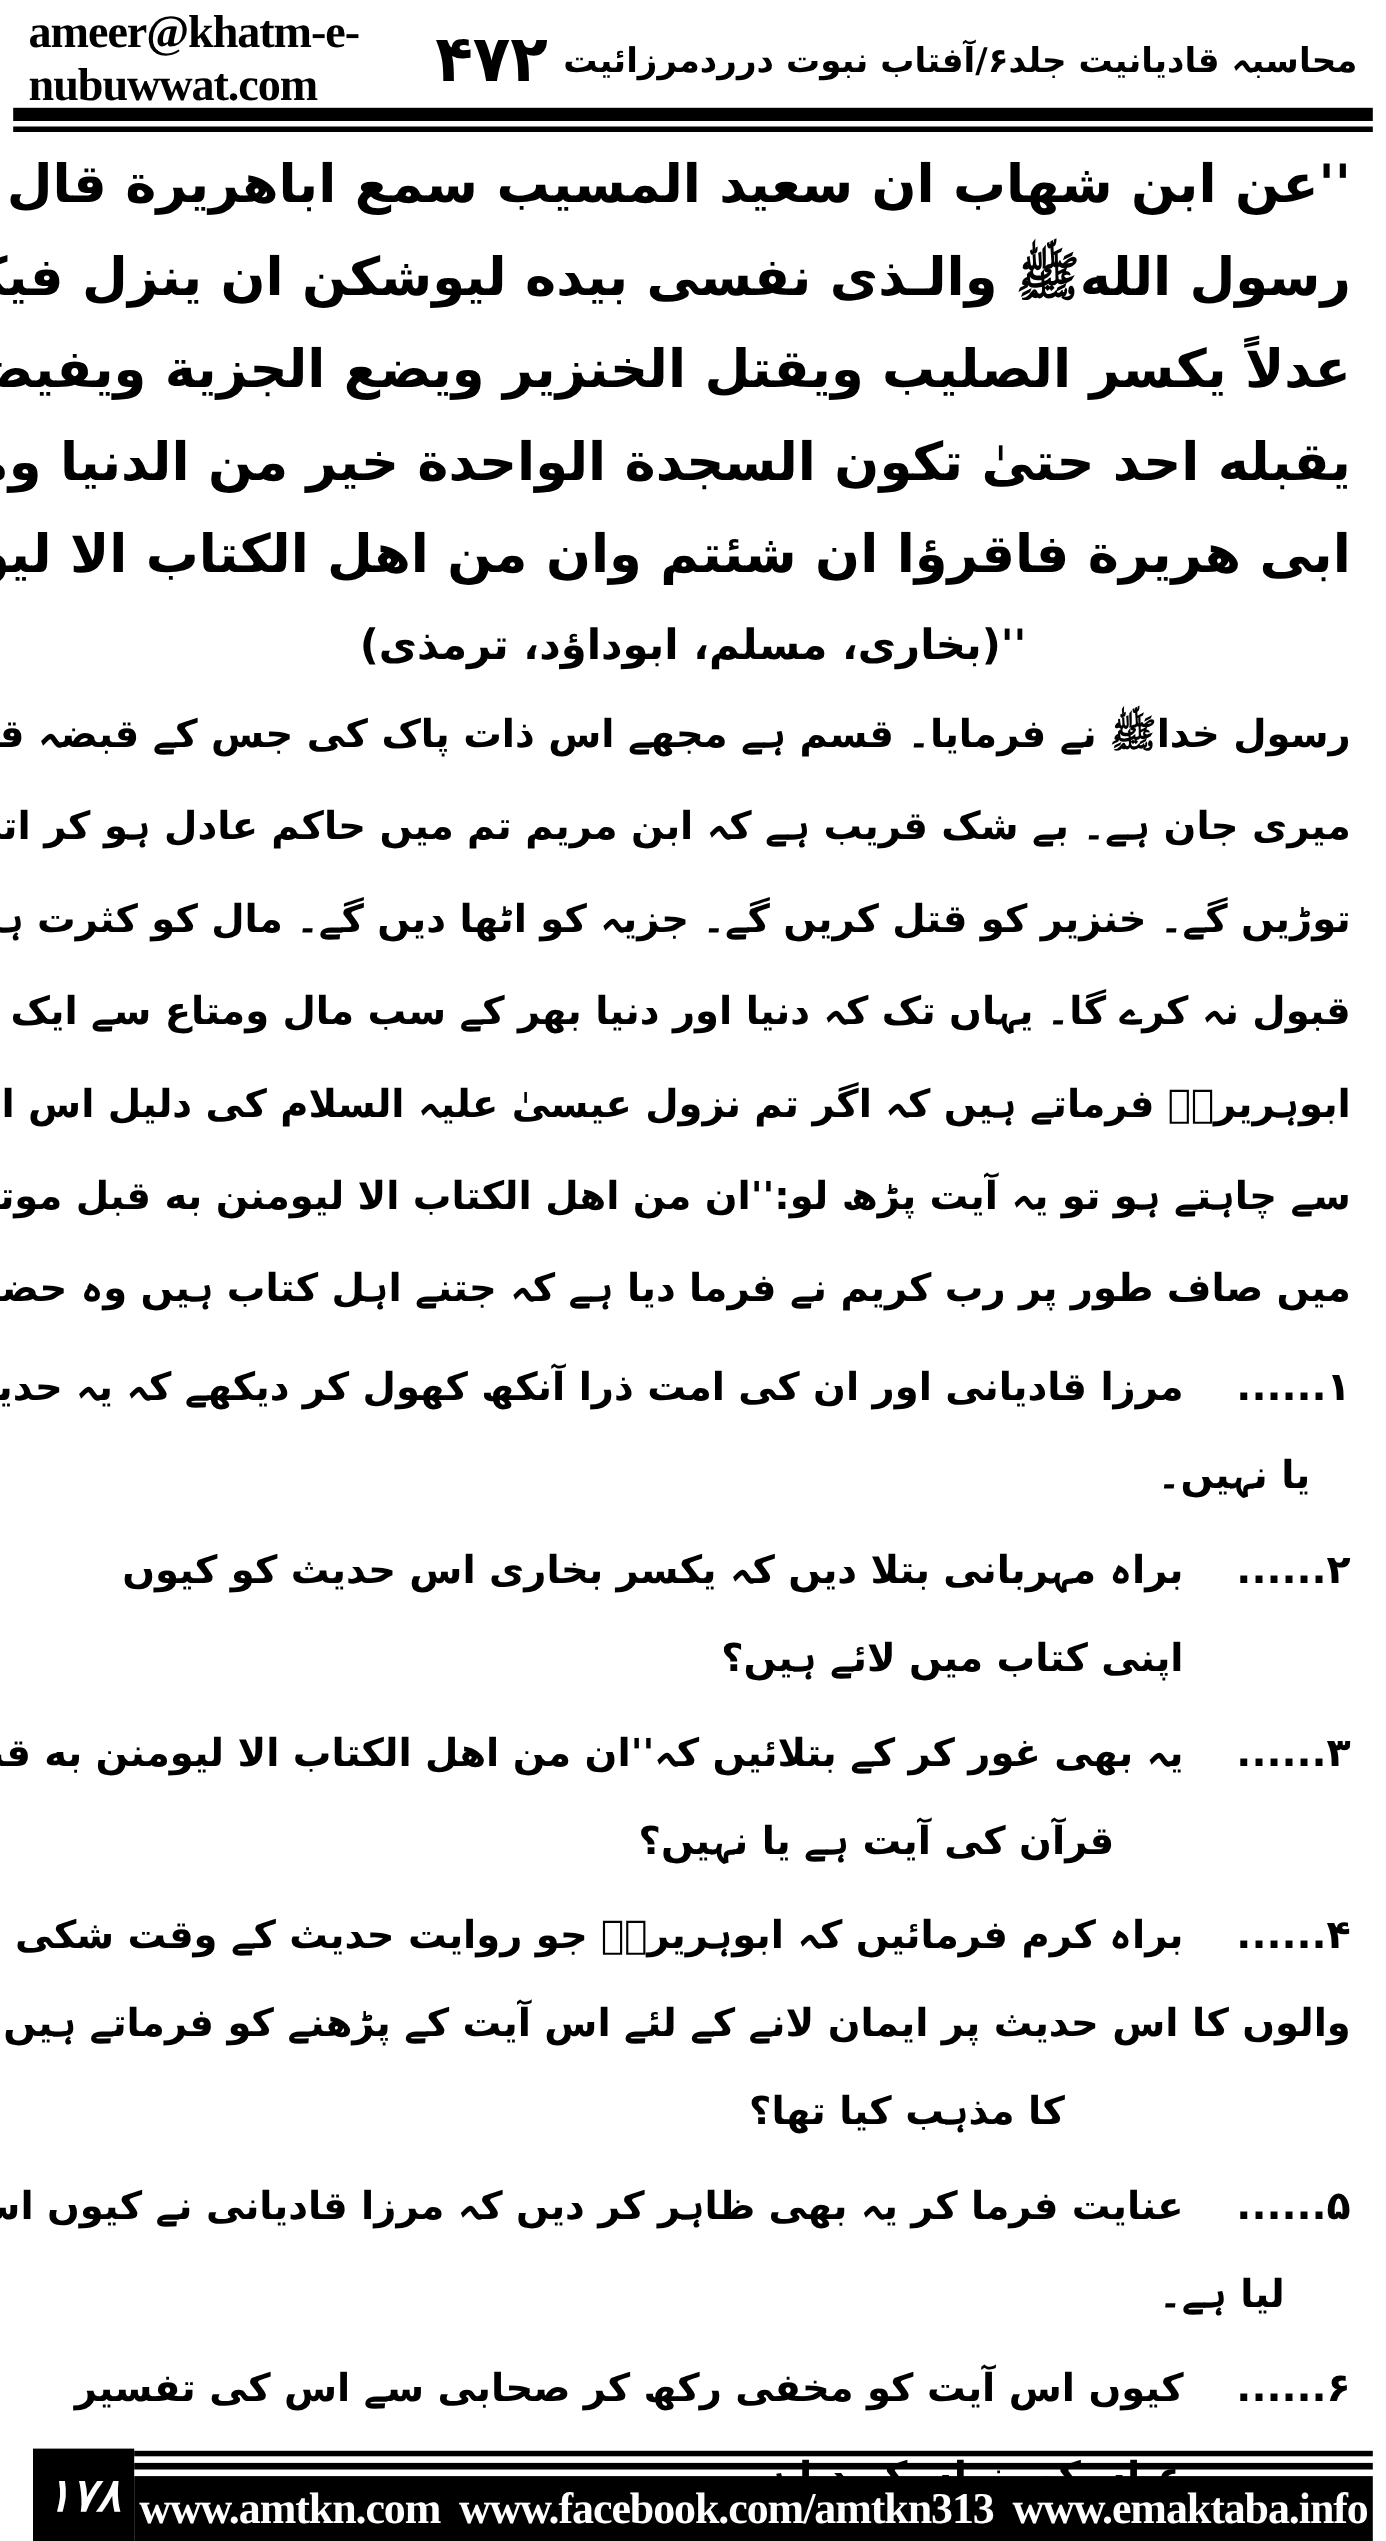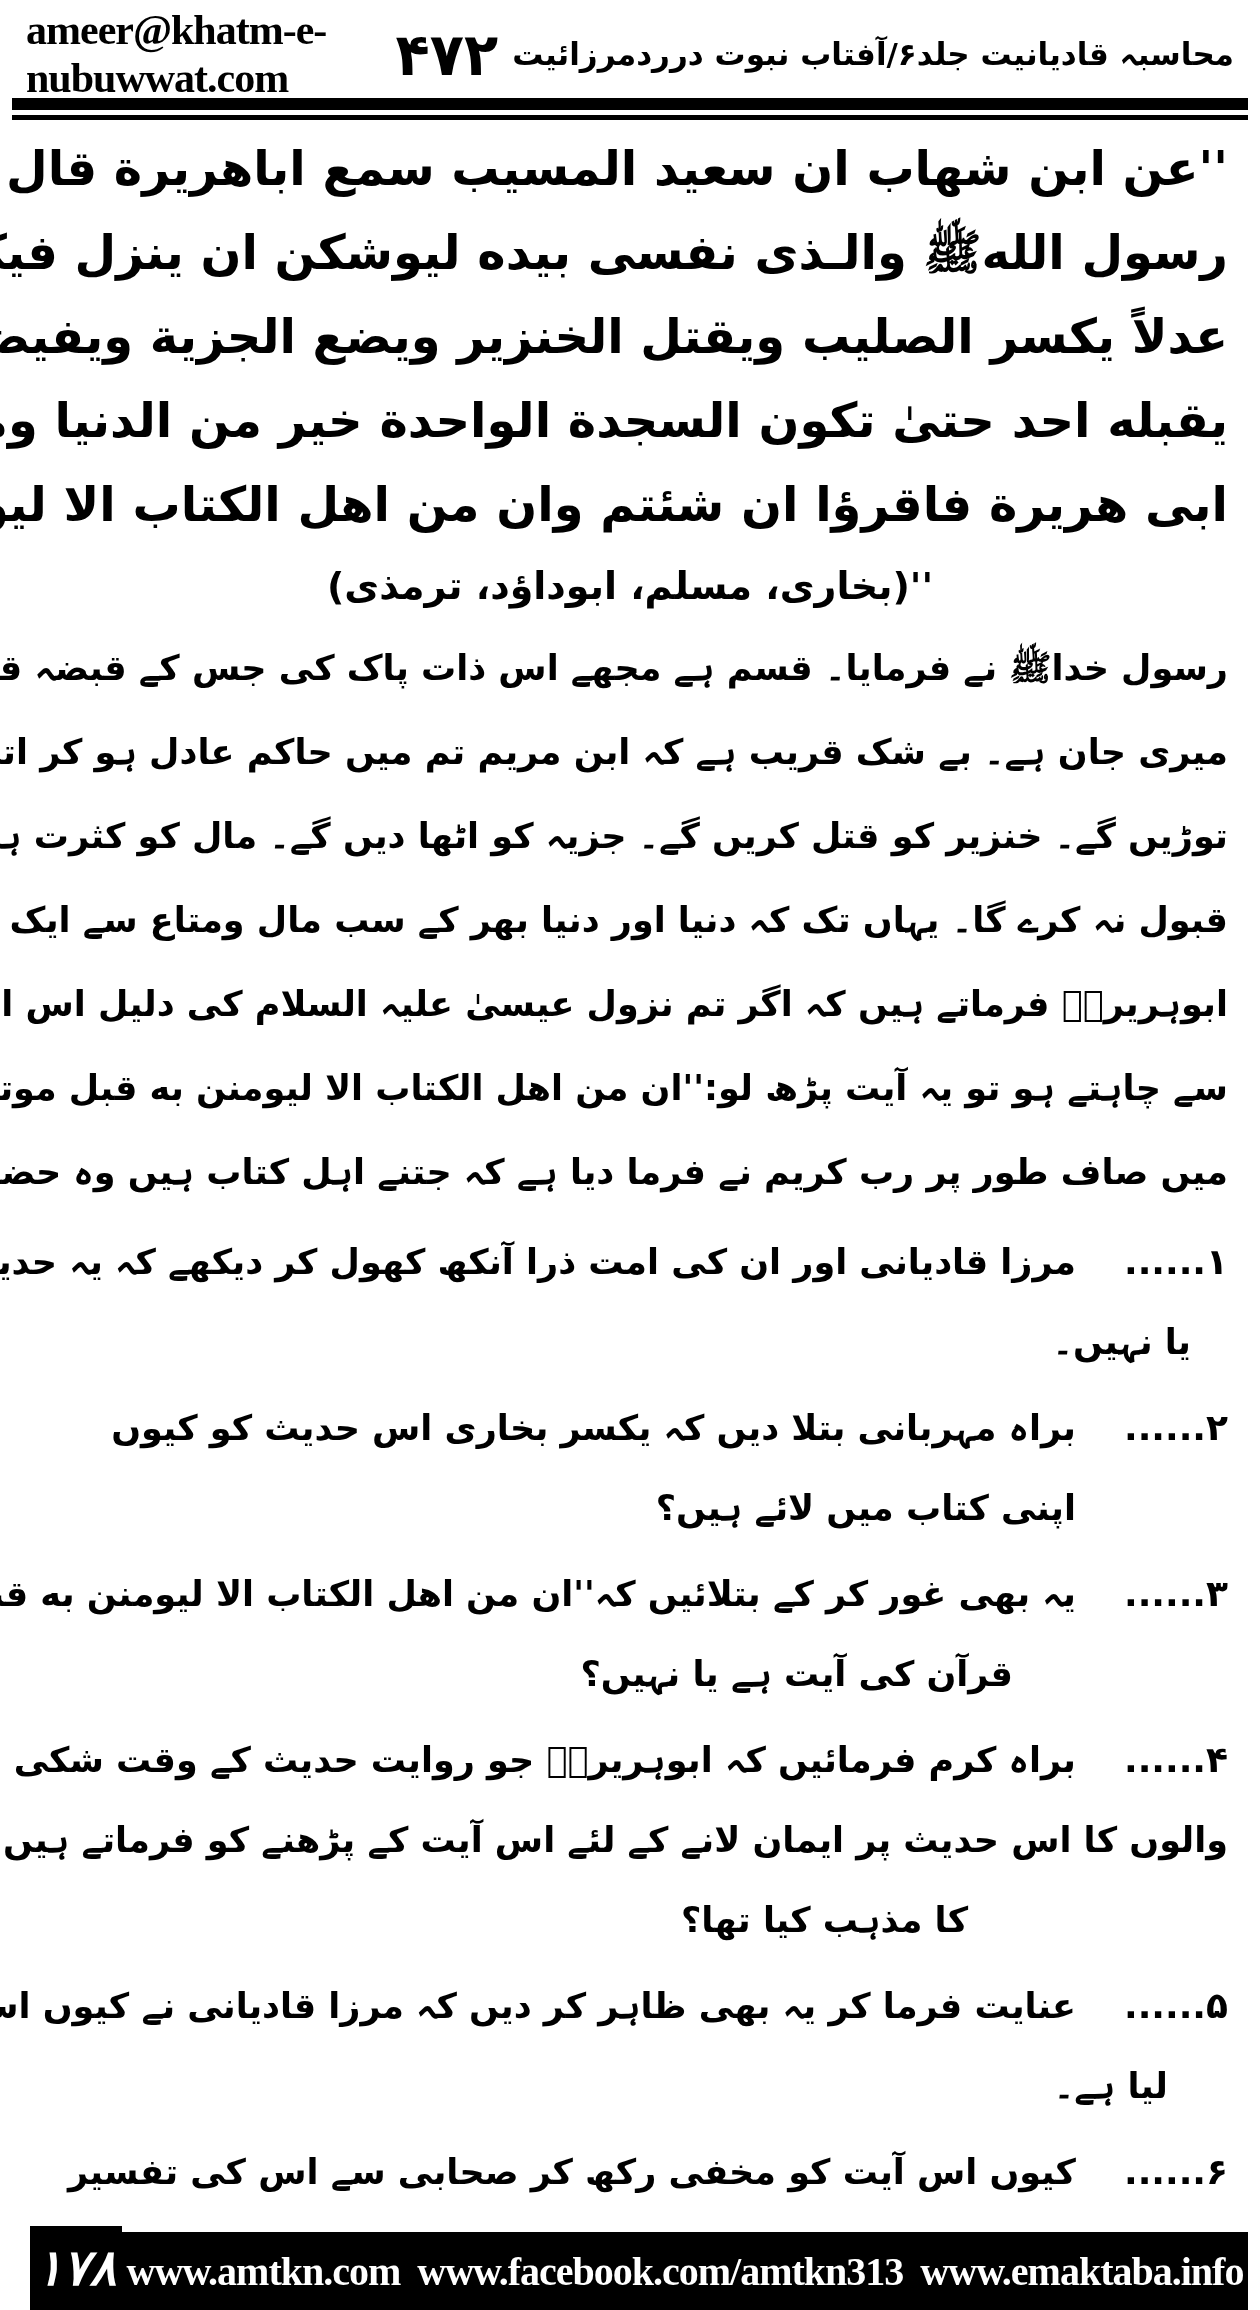--- a/index.html
+++ b/index.html
@@ -77,24 +77,24 @@
   .mr60  { margin-right:60px;  }
 
   
   footer {
     position:absolute; left:0; bottom:0; width:100%; height:84px;
     display:flex; align-items:stretch;
   }
   .footer-pagenum {
     width:92px; margin-left:30px; background:#000; color:#fff;
     display:flex; align-items:center; justify-content:center;
-    font-weight:bold; font-size:50px; direction:rtl;
+    font-weight:bold; font-size:42px; direction:rtl;
     font-style:italic;
   }
-  .footer-right { flex:1 1 auto; display:flex; flex-direction:row; margin-right:12px; }
+  .footer-right { flex:1 1 auto; display:flex; flex-direction:column; margin-right:12px; }
   .f-rule1 { height:5px; background:#000; margin-top:2px; }
   .f-rule2 { height:6px; background:#000; margin-top:6px; }
   .footer-bar {
     flex:1 1 auto; background:#000; margin-top:6px;
     display:flex; align-items:center; justify-content:center;
   }
   .footer-bar span {
     color:#fff; font-family:"Liberation Serif", serif;
     font-weight:bold; font-size:40px; letter-spacing:-1px; word-spacing:8px;
     direction:ltr; white-space:nowrap;

